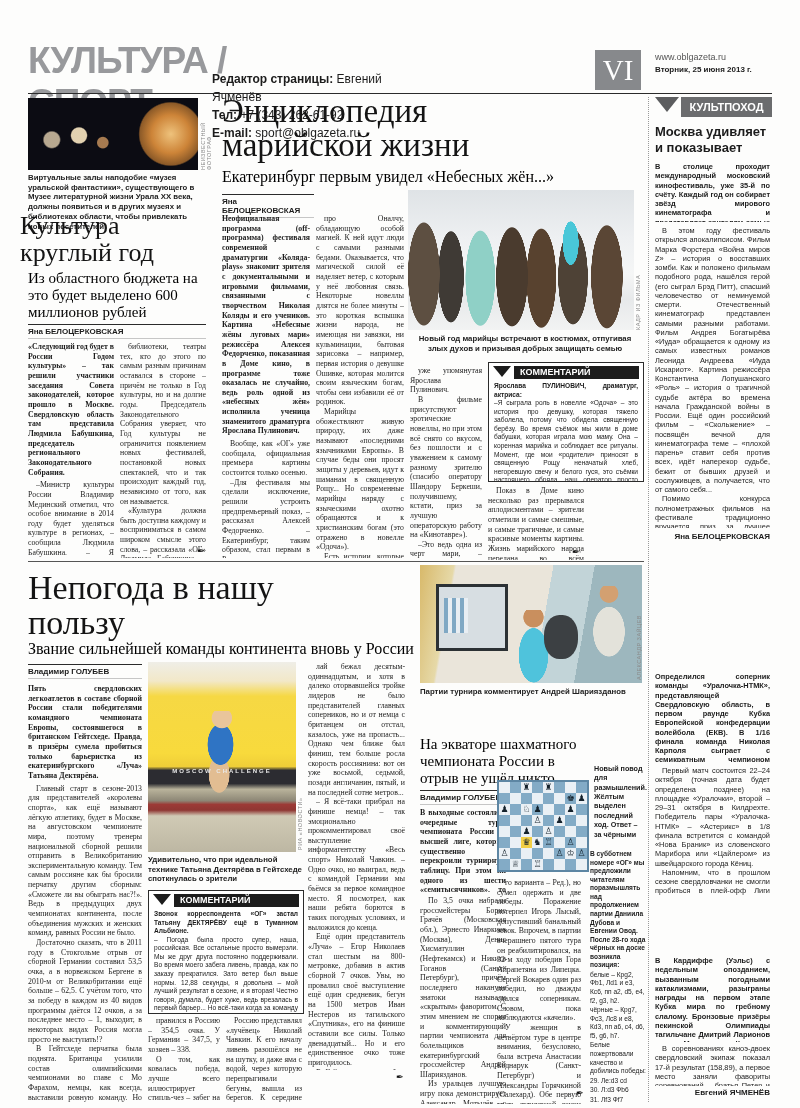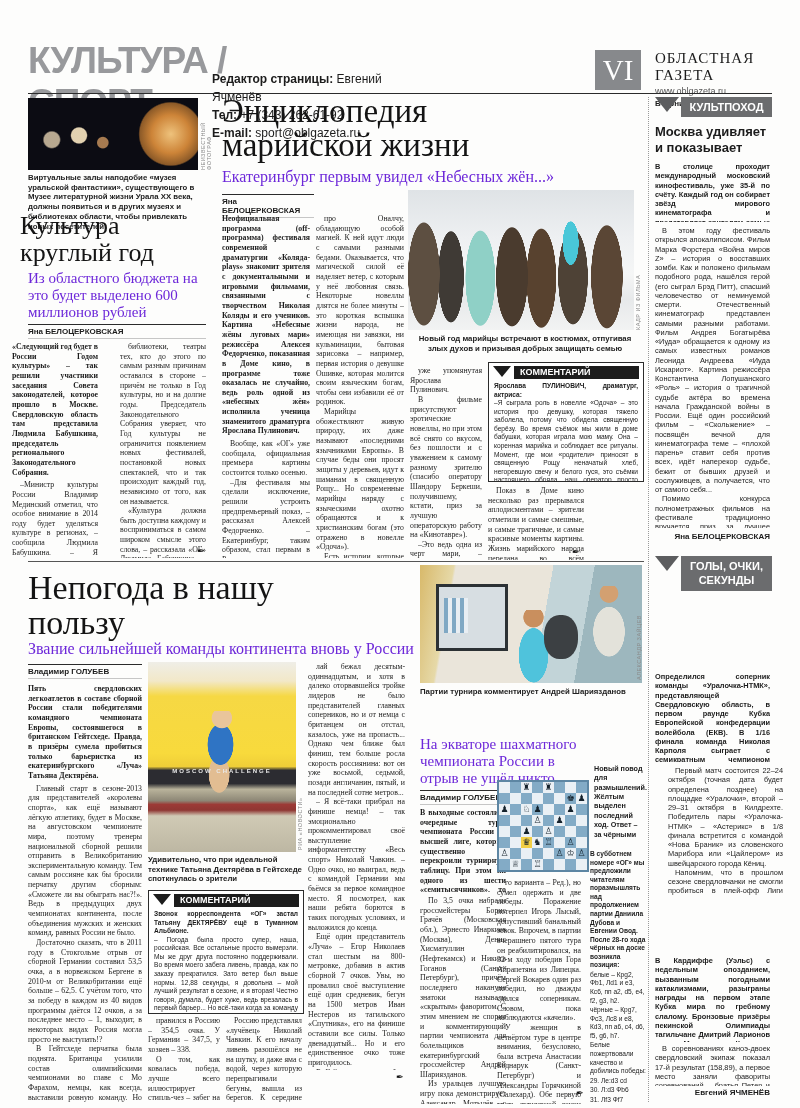--- a/index.html
+++ b/index.html
@@ -12,21 +12,21 @@
   .mast-ed .lbl{font-weight:bold;}
   .pagebox{background:#87898c;color:#fff;font-family:"Liberation Serif",serif;
            font-size:29px;text-align:center;line-height:40px;}
   .paper-name{font-family:"Liberation Serif",serif;font-size:15px;letter-spacing:1px;}
   .paper-site{font-size:9px;color:#555;margin-top:2px;}
   .paper-date{font-size:8px;font-weight:bold;margin-top:3px;}
   .rule{background:#2b2b2b;height:1px;}
   .vdots{border-left:1px dotted #9a9a9a;width:0;}
   
   .headline{font-family:"Liberation Serif",serif;line-height:1.04;color:#141414;}
-  .subhead{font-family:"Liberation Serif",serif;line-height:1.12;color:#6d28d9;}
+  .subhead{font-family:"Liberation Serif",serif;line-height:1.12;color:#000000;}
   .byline{font-weight:bold;font-size:8px;border-top:1px solid #2b2b2b;border-bottom:1px solid #c6c6c6;
           padding:2px 0 2px 0;}
   .col{font-family:"Liberation Serif",serif;font-size:7.8px;line-height:1.24;
        text-align:justify;overflow:hidden;}
   .col p{margin:0;text-indent:8px;}
   .col p.lead{font-weight:bold;text-indent:0;margin-bottom:3px;}
   .caption{font-size:7.8px;font-weight:bold;line-height:1.25;color:#222;}
   .credit{font-size:5.5px;color:#8a8a8a;writing-mode:vertical-rl;transform:rotate(180deg);
           letter-spacing:.5px;overflow:hidden;}
   .endmark{font-size:9px;color:#111;}
@@ -107,34 +107,33 @@
 <div class="page">
 
   <div class="abs mast-title" style="left:28px;top:40px;width:330px;">КУЛЬТУРА / СПОРТ</div>
   <div class="abs mast-ed" style="left:212px;top:48px;width:200px;">
     <div><span class="lbl">Редактор страницы:</span> <span>Евгений Ячменёв</span></div>
     <div><span class="lbl">Тел:</span> <span>+7 (343) 262-61-92</span></div>
     <div><span class="lbl">E-mail:</span> <span>sport@oblgazeta.ru</span></div>
   </div>
   <div class="abs pagebox" style="left:595px;top:50px;width:46px;height:40px;">VI</div>
   <div class="abs" style="left:655px;top:50px;width:130px;">
-    <div class="paper-name">ОБЛАСТНАЯ ГАЗЕТА</div>
     <div class="paper-site">www.oblgazeta.ru</div>
     <div class="paper-date">Вторник, 25 июня 2013 г.</div>
   </div>
   <div class="abs rule" style="left:28px;top:93px;width:744px;"></div>
   <div class="abs vdots" style="left:648px;top:97px;height:1005px;"></div>
 
   <div class="photo ph-space" style="left:28px;top:98px;width:170px;height:72px;"></div>
   <div class="abs credit" style="left:200px;top:98px;height:72px;">НЕИЗВЕСТНЫЙ ФОТОГРАФ</div>
   <div class="abs caption" style="left:28px;top:173px;width:180px;">Виртуальные залы наподобие «музея уральской фантастики», существующего в Музее литературной жизни Урала XX века, должны появиться и в других музеях и библиотеках области, чтобы привлекать новых посетителей</div>
   <div class="abs headline" style="left:20px;top:212px;width:190px;font-size:26px;">Культура круглый год</div>
   <div class="abs subhead" style="left:28px;top:270px;width:190px;font-size:15px;">Из областного бюджета на это будет выделено 600 миллионов рублей</div>
   <div class="abs byline" style="left:28px;top:324px;width:178px;">Яна БЕЛОЦЕРКОВСКАЯ</div>
-  <div class="abs col" style="left:12px;top:342px;width:86px;height:216px;font-family:Liberation Serif, serif;">
+  <div class="abs col" style="left:28px;top:342px;width:86px;height:216px;font-family:Liberation Serif, serif;">
     <p class="lead">«Следующий год будет в России Годом культуры» – так решили участники заседания Совета законодателей, которое прошло в Москве. Свердловскую область там представила Людмила Бабушкина, председатель регионального Законодательного Собрания.</p>
     <span><p>–Министр культуры России Владимир Мединский отметил, что особое внимание в 2014 году будет уделяться культуре в регионах, – сообщила Людмила Бабушкина. – Я выступила в Москве с докладом «О концепции проведения Года культуры в Свердловской области», где отметила важность поддержки новых форм культуры, например, виртуальных библиотек. Но помимо этого необходимо поддерживать культурные традиции и обратить внимание на то, чтобы муниципальные учреждения культуры тоже были на достойном уровне. В 2014 году мы предусматриваем в областном бюджете более 600 миллионов на поддержку учреждений культуры.</p></span>
   </div>
   <div class="abs col" style="left:120px;top:342px;width:86px;height:216px;">
       <p>библиотеки, театры тех, кто до этого по самым разным причинам оставался в стороне – причём не только в Год культуры, но и на долгие годы. Председатель Законодательного Собрания уверяет, что Год культуры не ограничится появлением новых фестивалей, постановкой новых спектаклей, что и так происходит каждый год, независимо от того, как он называется.</p>
       <p>«Культура должна быть доступна каждому и восприниматься в самом широком смысле этого слова, – рассказала «ОГ» Людмила Бабушкина. – То есть это не только проведение новых и старых фестивалей, но и поддержка учреждений культуры, работников культуры... Мы сможем обновить коллекции музеев, укрепить фонды библиотек, особенно в сельской местности. На это будут выделены средства. Мы обсудили конкретные меры, которые могут поддержать эту сферу. Появилась уверенность, что мероприятия будут не формальными, а важными, нужными, интересными. Вопрос о составлении плана мероприятий взял под личный контроль министр культуры Павел Креков».</p>
     </div>
   <div class="abs endmark" style="left:197px;top:546px;">✒</div>
 
   <div class="abs headline" style="left:222px;top:94px;width:340px;font-size:33px;">Энциклопедия марийской жизни</div>
@@ -316,26 +315,22 @@
     <div class="sec-bar">КУЛЬТПОХОД</div>
   </div>
   <div class="abs sb-headline" style="left:655px;top:124px;width:115px;">Москва удивляет и показывает</div>
   <div class="abs sb-lead" style="left:655px;top:162px;width:115px;height:60px;">В столице проходит международный московский кинофестиваль, уже 35-й по счёту. Каждый год он собирает звёзд мирового кинематографа и представляет зрителям самые яркие картины.</div>
   <div class="abs sb-body" style="left:655px;top:226px;width:115px;height:302px;">
       <p>В этом году фестиваль открылся апокалипсисом. Фильм Марка Форстера «Война миров Z» – история о восставших зомби. Как и положено фильмам подобного рода, нашёлся герой (его сыграл Брэд Питт), спасший человечество от неминуемой смерти. Отечественный кинематограф представлен самыми разными работами. Фильм Андрея Богатырёва «Иуда» обращается к одному из самых известных романов Леонида Андреева «Иуда Искариот». Картина режиссёра Константина Лопушанского «Роль» – история о трагичной судьбе актёра во времена начала Гражданской войны в России. Ещё один российский фильм – «Скольжение» – посвящён вечной для кинематографа теме – «плохой парень» ставит себя против всех, идёт наперекор судьбе, бежит от бывших друзей и сослуживцев, а получается, что от самого себя...</p>
       <p>Помимо конкурса полнометражных фильмов на фестивале традиционно вручается приз за лучшее документальное кино. Российского кино в этой номинации совсем мало – фильм «Приговорённые» (снят совместно с Великобританией) рассказывает об исправительной колонии №56, где сидят исключительно убийцы. В центре фильма – истории конкретных людей, их судьбы... А также судьба начальника колонии, который провёл там больше времени, чем самый жестокий убийца. Ещё один наш фильм в этой номинации – «Холокост – клей для обоев». Он рассказывает о сёстрах, которые в музыкальной программе на вопрос о том, что такое Холокост, ответили, что это обойный клей. Фильм – рассказ о том, что это за подростки. А также кадры экскурсии по музею Освенцима, которую режиссёр Мумин Шакиров организовал специально для девочек. Третья номинация Московского кинофестиваля – короткий метр. Здесь, напротив, больше половины работ – российские.</p>
     </div>
   <div class="abs sb-byline" style="left:655px;top:532px;width:115px;">Яна БЕЛОЦЕРКОВСКАЯ</div>
 
-  <div class="abs sec-head" style="left:655px;top:556px;width:117px;">
-    <div class="sec-tri"></div>
-    <div class="sec-bar">ГОЛЫ, ОЧКИ, СЕКУНДЫ</div>
-  </div>
   <div class="abs sb-lead" style="left:655px;top:672px;width:115px;height:90px;">Определился соперник команды «Уралочка-НТМК», представляющей Свердловскую область, в первом раунде Кубка Европейской конфедерации волейбола (ЕКВ). В 1/16 финала команда Николая Карполя сыграет с семикратным чемпионом Бельгии «Астериксом» из города Килдрехт.</div>
-  <div class="abs sb-body" style="left:655px;top:766px;width:115px;height:132px;margin-left:13px;">
+  <div class="abs sb-body" style="left:655px;top:766px;width:115px;height:132px;">
       <p>Первый матч состоится 22–24 октября (точная дата будет определена позднее) на площадке «Уралочки», второй – 29–31 октября в Килдрехте. Победитель пары «Уралочка-НТМК» – «Астерикс» в 1/8 финала встретится с командой «Нова Браник» из словенского Марибора или «Цайлером» из швейцарского города Кёниц.</p>
       <p>Напомним, что в прошлом сезоне свердловчанки не смогли пробиться в плей-офф Лиги чемпионов, но с третьего места в группе присоединились к командам, выступавшим в Кубке ЕКВ. В этом турнире «Уралочка-НТМК» дошла до полуфинала, где лишь в золотом сете уступила турецкому «Фенербахче».</p>
     </div>
   <div class="abs sb-lead" style="left:655px;top:956px;width:115px;height:86px;">В Кардиффе (Уэльс) с недельным опозданием, вызванным погодными катаклизмами, разыграны награды на первом этапе Кубка мира по гребному слалому. Бронзовые призёры пекинской Олимпиады тагильчане Дмитрий Ларионов и Михаил Кузнецов финишировали далеко за чертой призёров.</div>
   <div class="abs sb-body" style="left:655px;top:1044px;width:115px;height:42px;">
       <p>В соревнованиях каноэ-двоек свердловский экипаж показал 17-й результат (158,89), а первое место заняли фавориты соревнований – братья Петер и Павол Хохшорнеры из Словакии (97,96).</p>
     </div>
   <div class="abs sb-byline" style="left:655px;top:1088px;width:115px;">Евгений ЯЧМЕНЁВ</div>
 
 </div>

